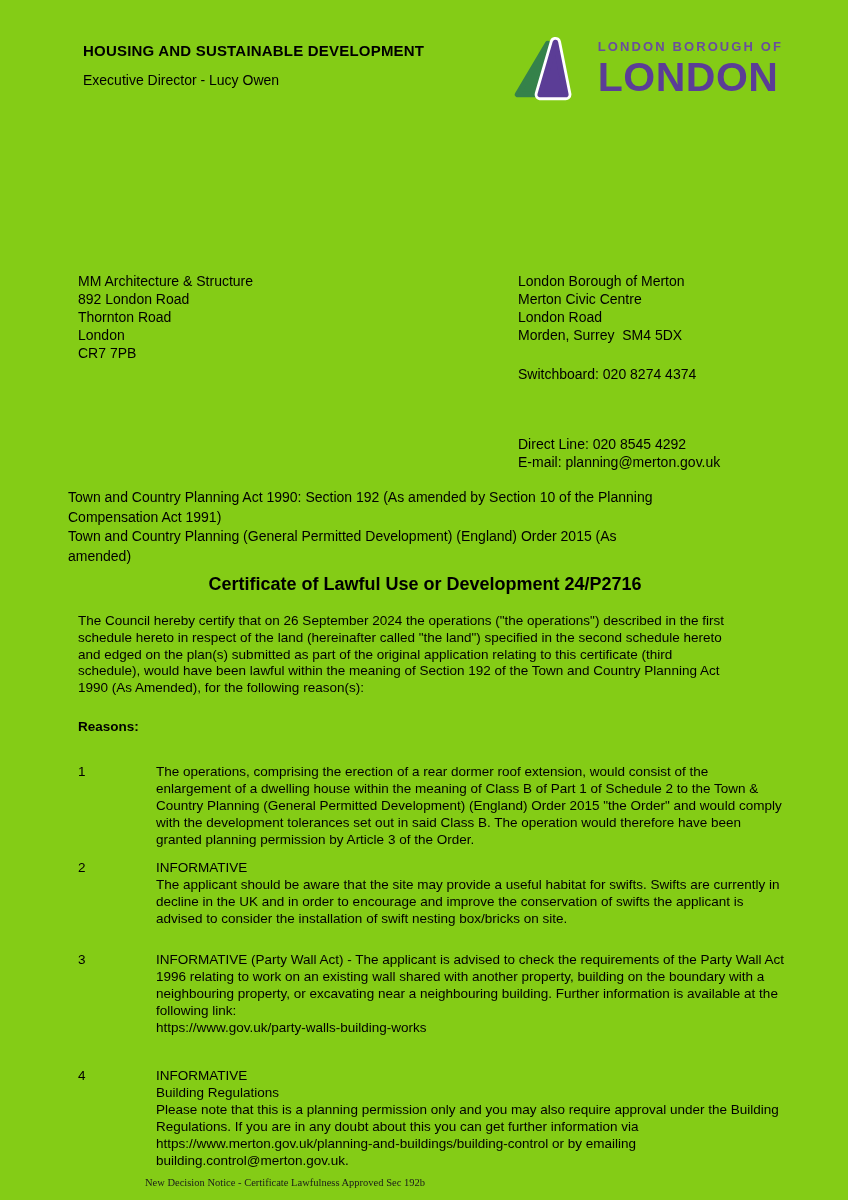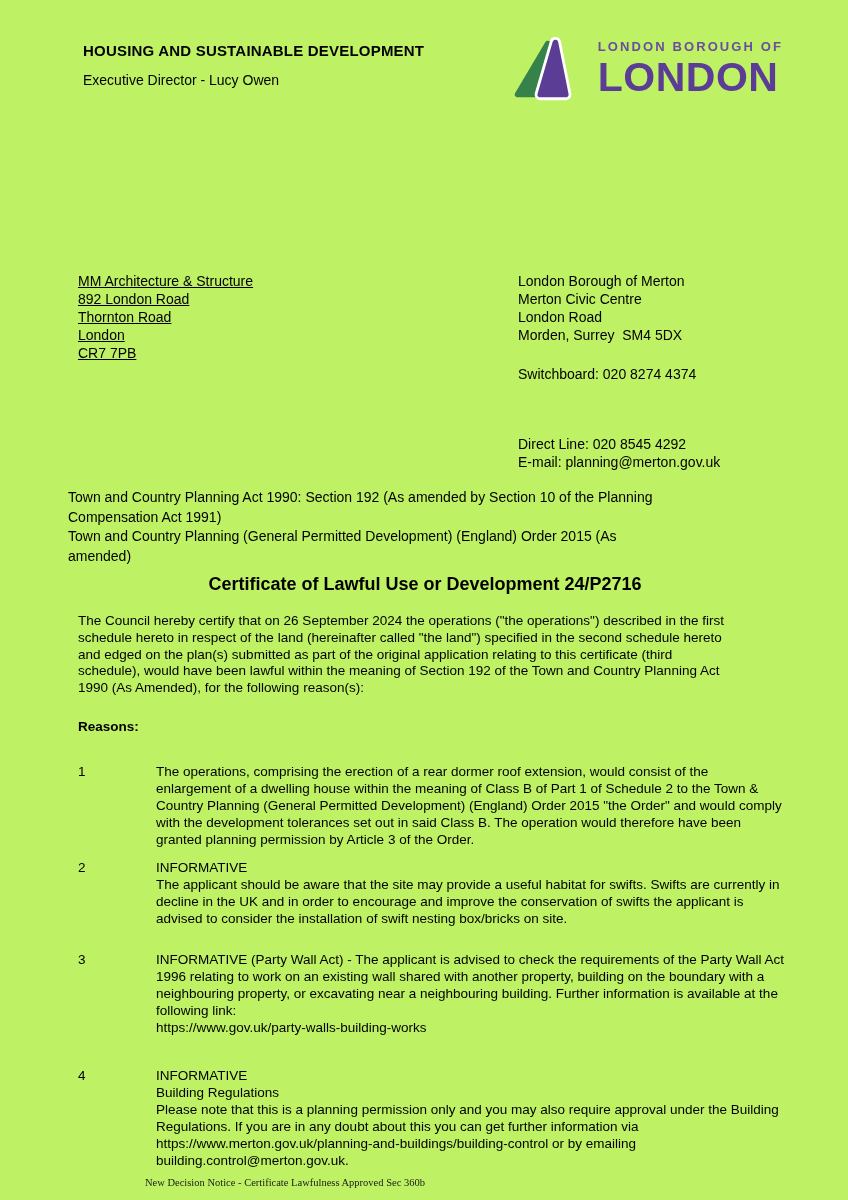--- a/index.html
+++ b/index.html
@@ -1,21 +1,21 @@
 <!DOCTYPE html>
 <html><head>
 <meta charset="utf-8">
 <style>
   * { margin: 0; padding: 0; box-sizing: border-box; }
   html, body { background: #ffffff; }
   .page {
     width: 848px;
     height: 1200px;
     margin: 0 auto;
-    background: #bef264;
+    background: #84cc16;
     color: #000000;
     font-family: "Liberation Sans", sans-serif;
     padding: 0 76px 0 78px;
     overflow: hidden;
     position: relative;
   }
 
   
   .letterhead {
     margin-top: 42px;
@@ -62,21 +62,21 @@
     margin-top: 1px;
     white-space: nowrap;
   }
 
   
   .addresses {
     margin-top: 167px;
     display: flex;
   }
   .addr-line { font-size: 14px; line-height: 18px; white-space: pre-wrap; }
-  .recipient { width: 440px; flex: 0 0 auto; text-decoration: underline; }
+  .recipient { width: 440px; flex: 0 0 auto; }
   .council { flex: 1; }
   .switchboard-line { margin-top: 21px; font-size: 14px; line-height: 18px; }
   .contact-block { margin-top: 52px; }
 
   
   .act-titles {
     margin-top: 17px;
     text-align: left;
     font-size: 14px;
     line-height: 19.5px;
@@ -219,15 +219,15 @@
 
     <div class="reason reason-4">
       <div class="reason-number">4</div>
       <div class="reason-text">INFORMATIVE
 Building Regulations
 Please note that this is a planning permission only and you may also require approval under the Building Regulations. If you are in any doubt about this you can get further information via
 https://www.merton.gov.uk/planning-and-buildings/building-control  or by emailing building.control@merton.gov.uk.</div>
     </div>
   </section>
 
-  <footer class="doc-footer">New Decision Notice - Certificate Lawfulness Approved Sec 360b</footer>
+  <footer class="doc-footer">New Decision Notice - Certificate Lawfulness Approved Sec 192b</footer>
 
 </div>
 
 </body></html>

